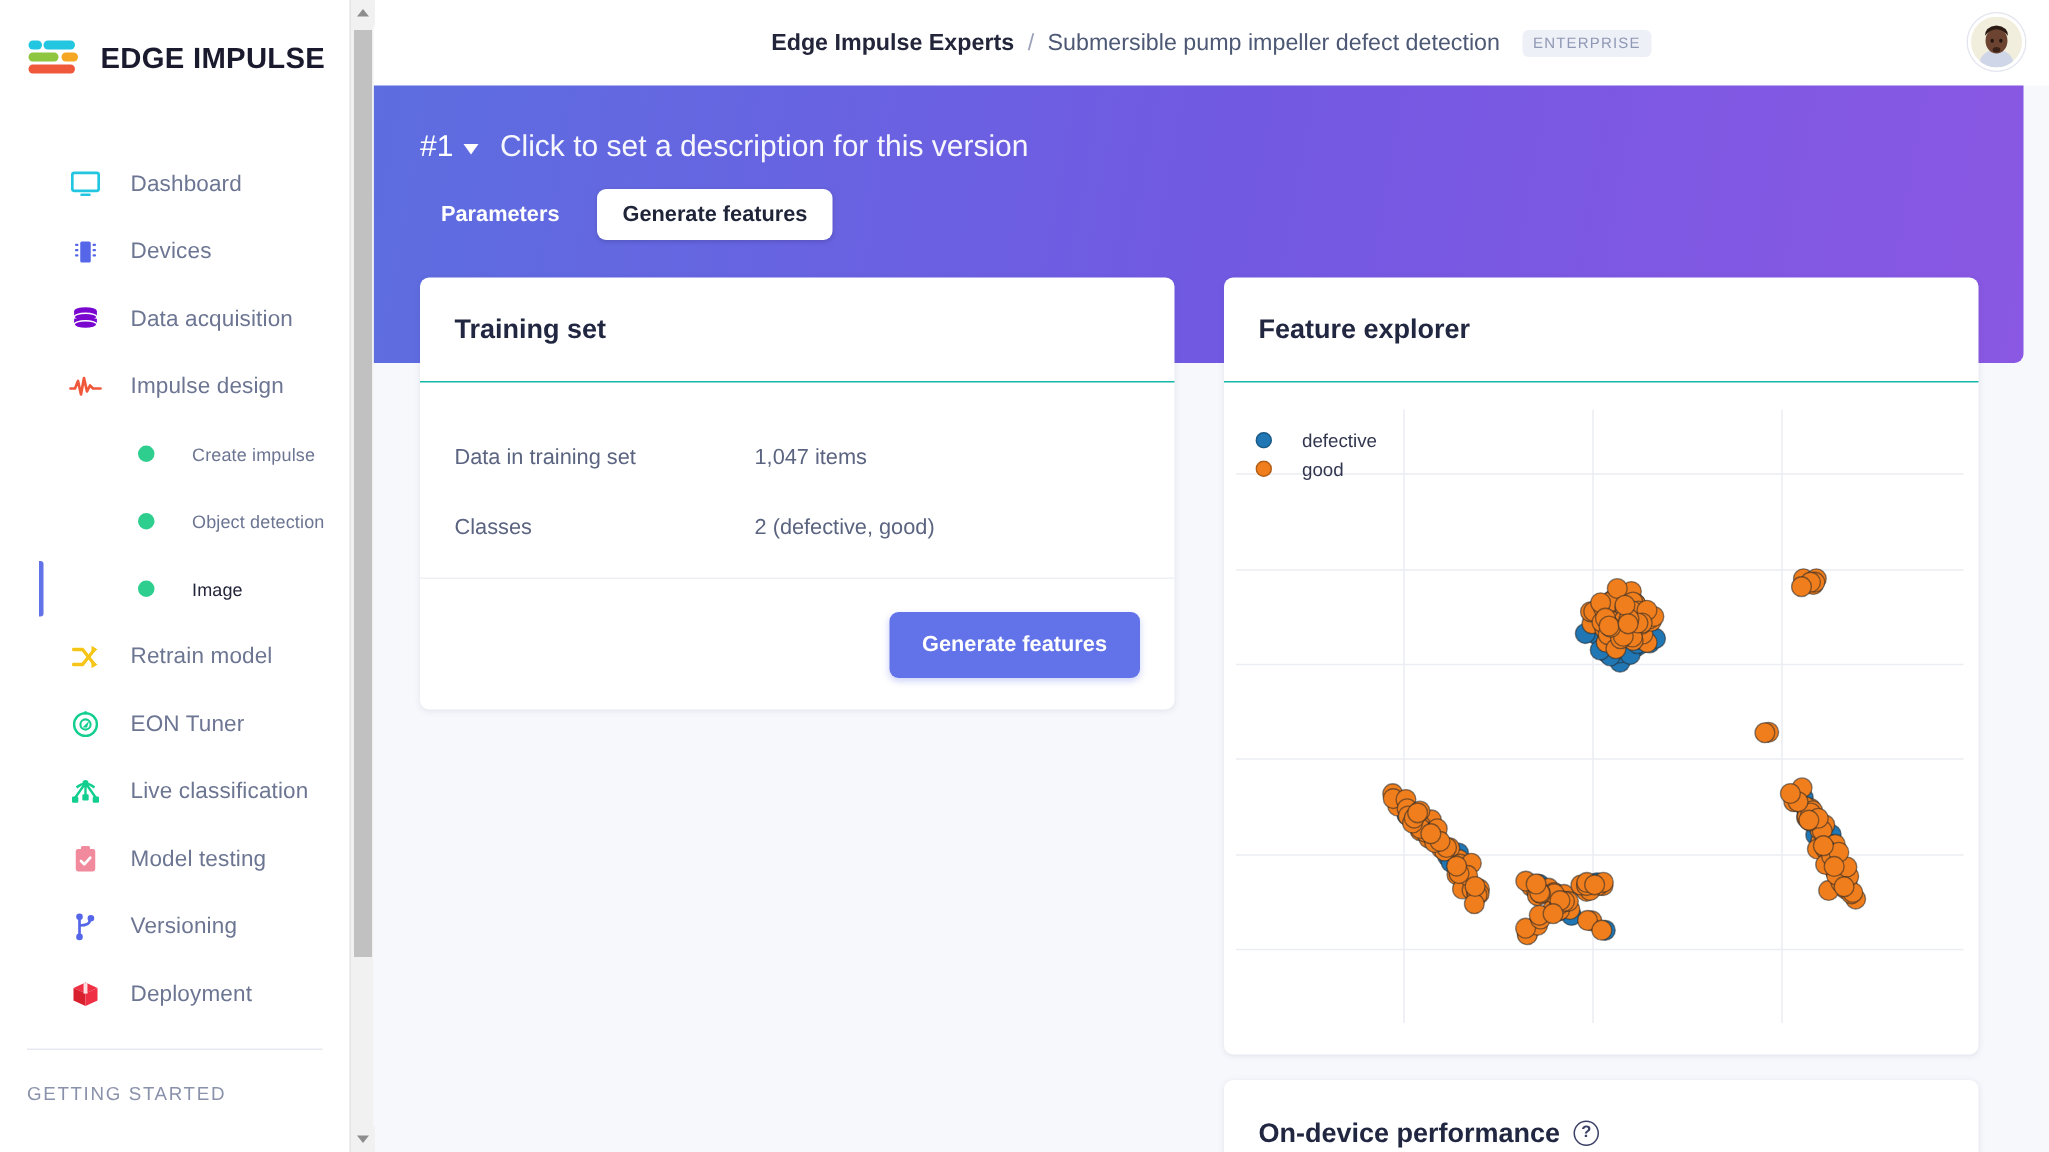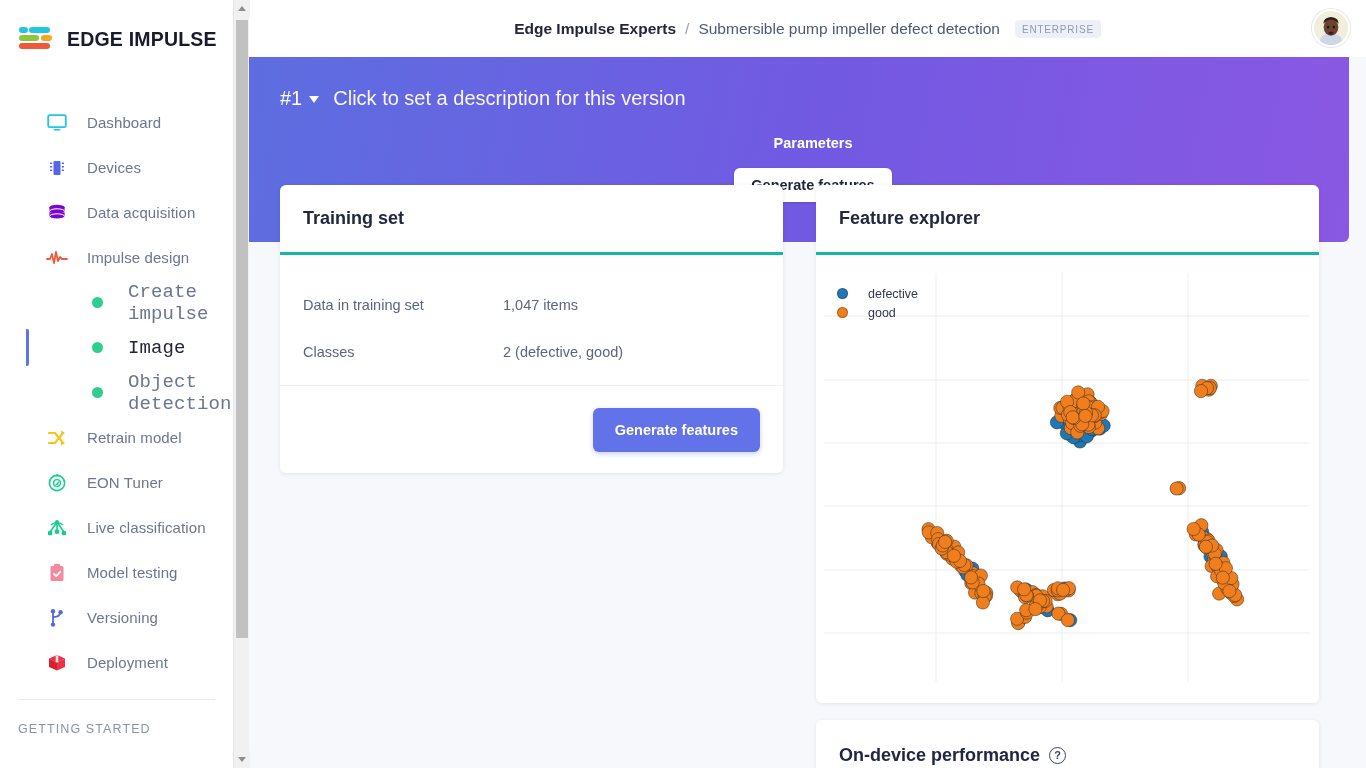--- a/index.html
+++ b/index.html
@@ -32,21 +32,21 @@
     cursor: pointer;
   }
   .nav-icon {
     width: 26px; height: 26px; flex: 0 0 26px;
     display: flex; align-items: center; justify-content: center;
   }
   .nav-label {
     margin-left: 17px; font-size: 15px; color: #6c7592; letter-spacing: .1px;
   }
   .nav-sub { padding-left: 58px; height: 45px; }
-  .nav-sub .nav-label { margin-left: 18px; font-size: 19px; font-family: Liberation Mono, monospace; }
+  .nav-sub .nav-label { margin-left: 18px; font-size: 12px; }
   .nav-sub.active .nav-label { color: #23253a; }
   .nav-sub.active::before {
     content: ""; position: absolute; left: 0; top: 4px;
     width: 3px; height: 37px; background: #6272e8; border-radius: 0 2px 2px 0;
   }
   .bullet {
     width: 11px; height: 11px; border-radius: 50%; background: #2ece8e;
     display: block;
   }
   .divider { height: 1px; background: #e7e9f0; margin: 14px 18px 0 18px; }
@@ -115,39 +115,39 @@
     cursor: pointer;
   }
   .caret {
     width: 0; height: 0; border-left: 5.5px solid transparent;
     border-right: 5.5px solid transparent; border-top: 7px solid #ffffff;
     margin-top: 2px;
   }
   .version-desc {
     color: #ffffff; font-size: 20px; opacity: .95; cursor: pointer;
   }
-  .tabs { display: flex; align-items: center; gap: 8px; padding: 16px 0 0 28px; flex-direction: column; }
+  .tabs { display: flex; align-items: center; gap: 8px; padding: 16px 0 0 28px; }
   .tab {
     font-size: 14.5px; font-weight: bold; color: #ffffff;
     padding: 9px 17px; border-radius: 6px; cursor: pointer;
   }
   .tab.active { background: #ffffff; color: #1f2438; box-shadow: 0 1px 3px rgba(0,0,0,.14); }
 
   
   .cards { position: absolute; left: 0; top: 242px; width: 100%; }
   .card {
     position: absolute; background: #ffffff; border-radius: 6px;
     box-shadow: 0 1px 4px rgba(40,50,90,.10);
   }
   .card-training { left: 31px; top: -57px; width: 503px; height: 288px; }
   .card-explorer { left: 567px; top: -57px; width: 503px; height: 518px; }
   .card-perf { left: 567px; top: 478px; width: 503px; height: 120px; }
   .card-head {
     height: 70px; display: flex; align-items: center;
-    padding-left: 23px; border-bottom: 3px solid #14b8a6;
+    padding-left: 23px; border-bottom: 1px solid #14b8a6;
   }
   .card-title { font-size: 18px; font-weight: bold; color: #222741; }
   .help-icon {
     margin-left: 9px; width: 17px; height: 17px; border-radius: 50%;
     border: 1.6px solid #3b4166; color: #3b4166;
     font-size: 11px; font-weight: bold; line-height: 14px;
     text-align: center; cursor: pointer;
   }
   .card-body { padding: 26px 23px 0 23px; }
   .kv-row { display: flex; align-items: center; height: 47px; }
@@ -240,31 +240,31 @@
         </span>
         <span class="nav-label">Impulse design</span>
       </div>
 
       <div class="nav-item nav-sub">
         <span class="nav-icon">
             <span class="bullet"></span>
           </span>
         <span class="nav-label">Create impulse</span>
       </div>
+      <div class="nav-item nav-sub">
+        <span class="nav-icon">
+            <span class="bullet"></span>
+          </span>
+        <span class="nav-label">Object detection</span>
+      </div>
       <div class="nav-item nav-sub active">
         <span class="nav-icon">
             <span class="bullet"></span>
           </span>
         <span class="nav-label">Image</span>
-      </div>
-      <div class="nav-item nav-sub">
-        <span class="nav-icon">
-            <span class="bullet"></span>
-          </span>
-        <span class="nav-label">Object detection</span>
       </div>
 
       <div class="nav-item">
         <span class="nav-icon">
           <svg width="20" height="18" viewBox="0 0 20 18">
             <path d="M2 4 L8 4 L16 14" fill="none" stroke="#f5c518" stroke-width="2.2" stroke-linecap="round"></path>
             <path d="M2 14 L8 14 L16 4" fill="none" stroke="#f5c518" stroke-width="2.2" stroke-linecap="round"></path>
             <path d="M14 1.5 L18 4 L14 6.5 Z" fill="#f5c518"></path>
             <path d="M14 11.5 L18 14 L14 16.5 Z" fill="#f5c518"></path>
           </svg>

